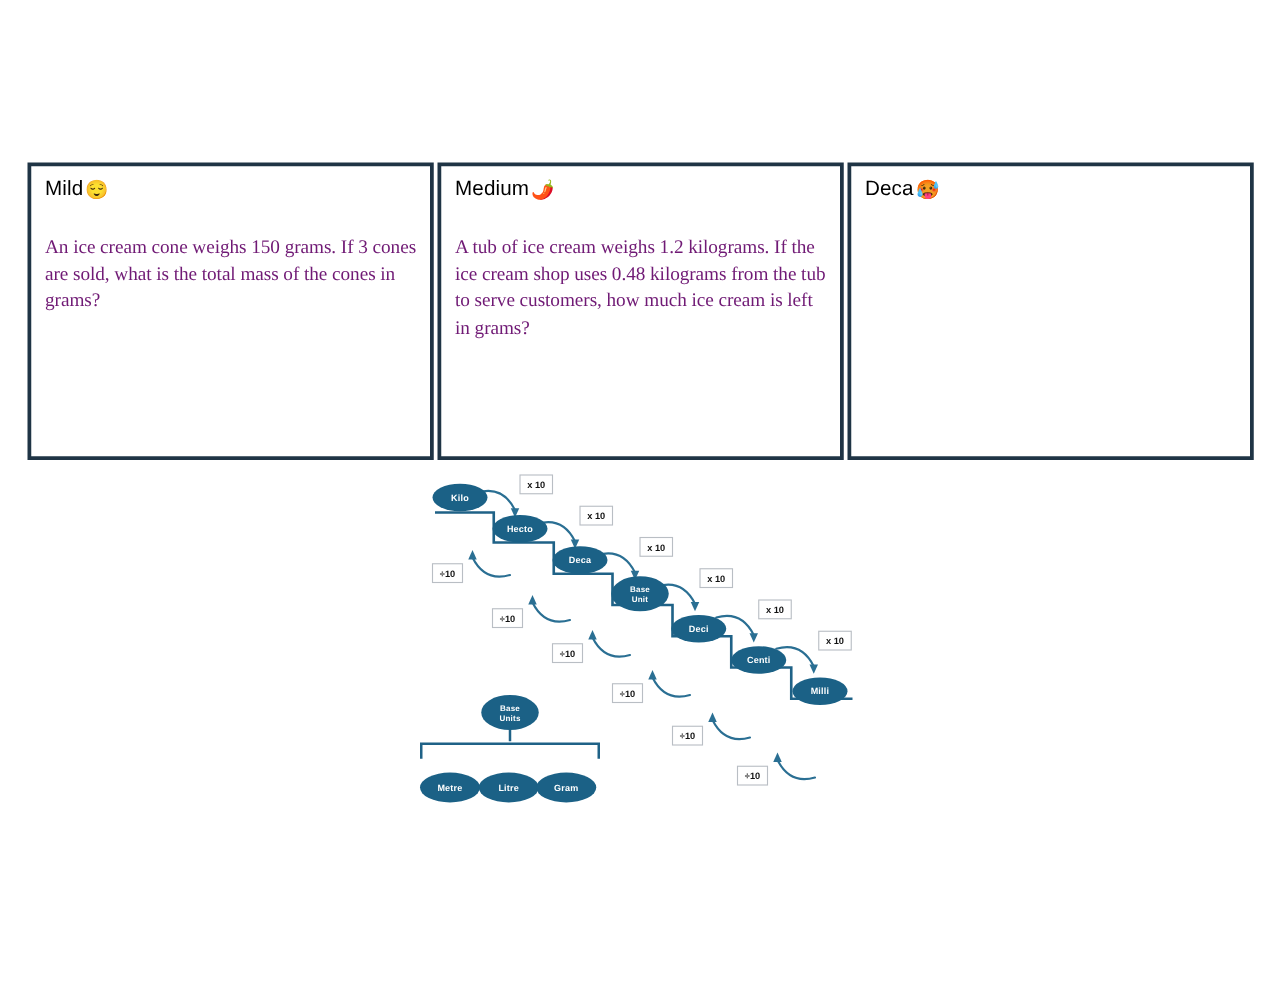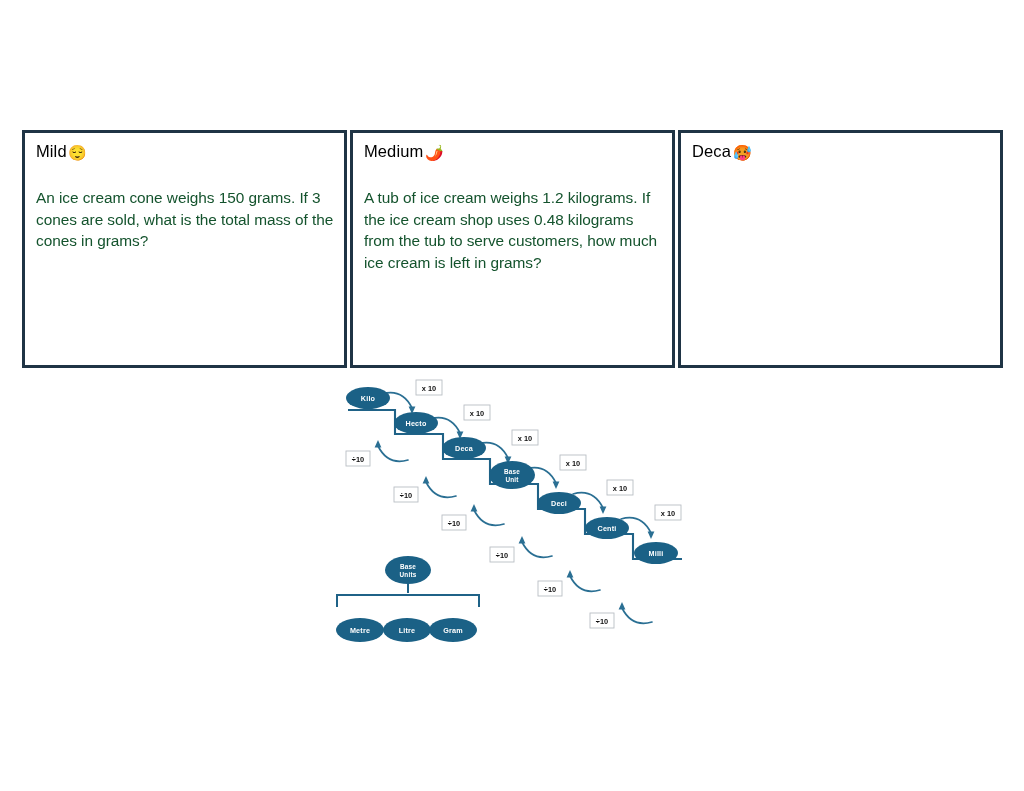--- a/index.html
+++ b/index.html
@@ -42,22 +42,23 @@
   .qbox-emoji {
     font-size: 15px;
     line-height: 21px;
     vertical-align: -1px;
     padding-left: 2px;
   }
   .qbox-body {
     margin-top: 24px;
     font-size: 15.4px;
     line-height: 21.5px;
-    color: #14532d;
+    color: #701a75;
     letter-spacing: -0.05px;
+    font-family: Liberation Serif, serif;
   }
 
   #box-mild   { left: 22px;  top: 130px; width: 325px; height: 238px; }
   #box-medium { left: 350px; top: 130px; width: 325px; height: 238px; }
   #box-spicy  { left: 678px; top: 130px; width: 325px; height: 238px; }
 
   
   #diagram {
     position: absolute;
     left: 330px;

